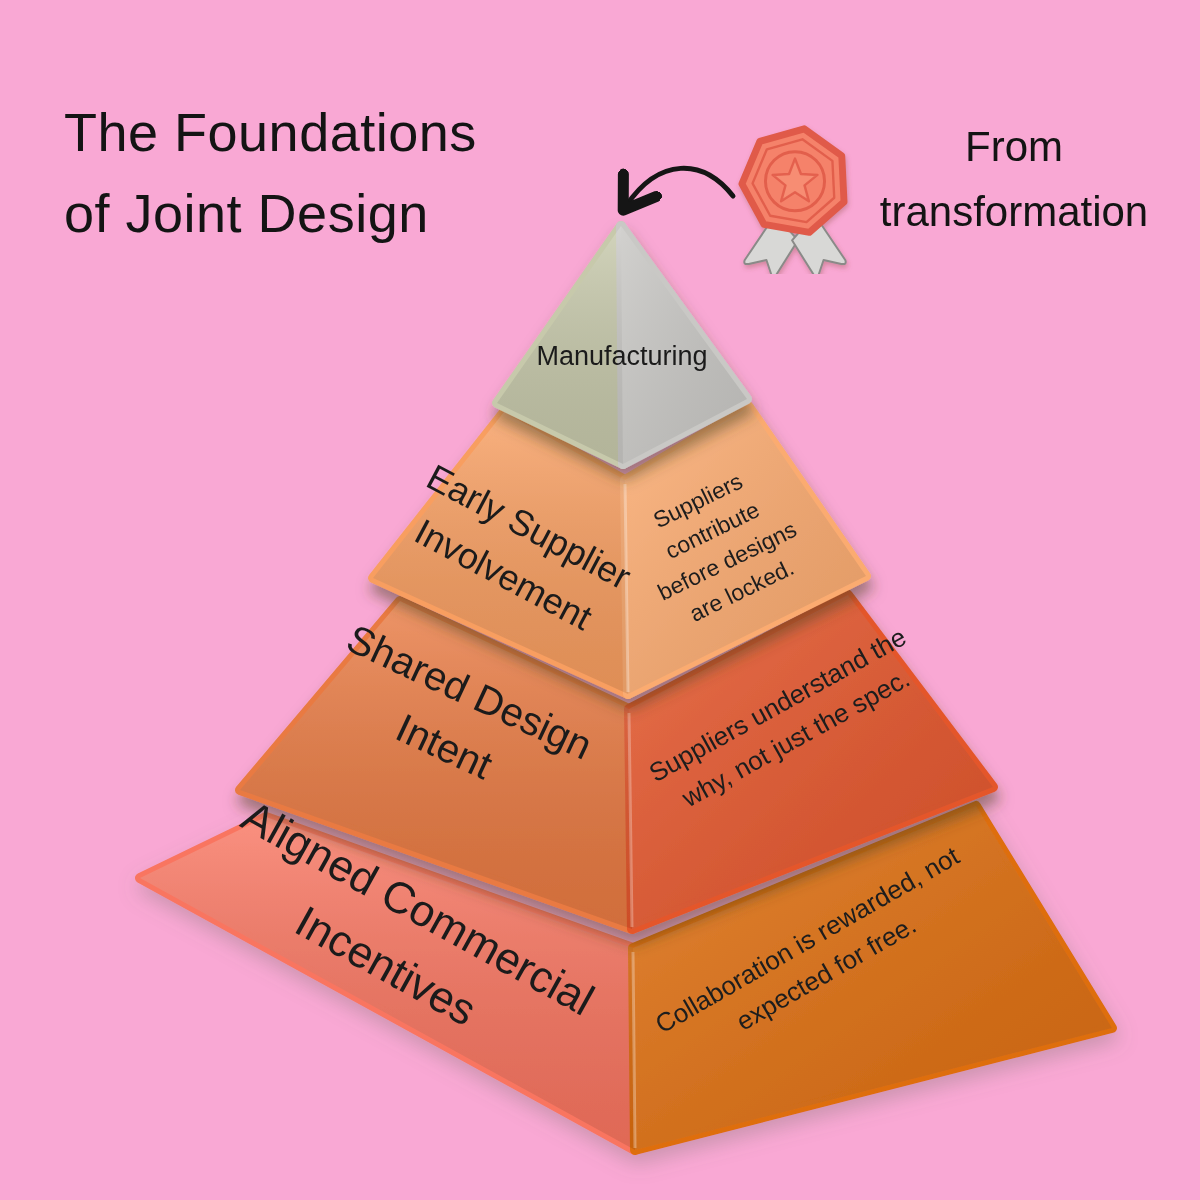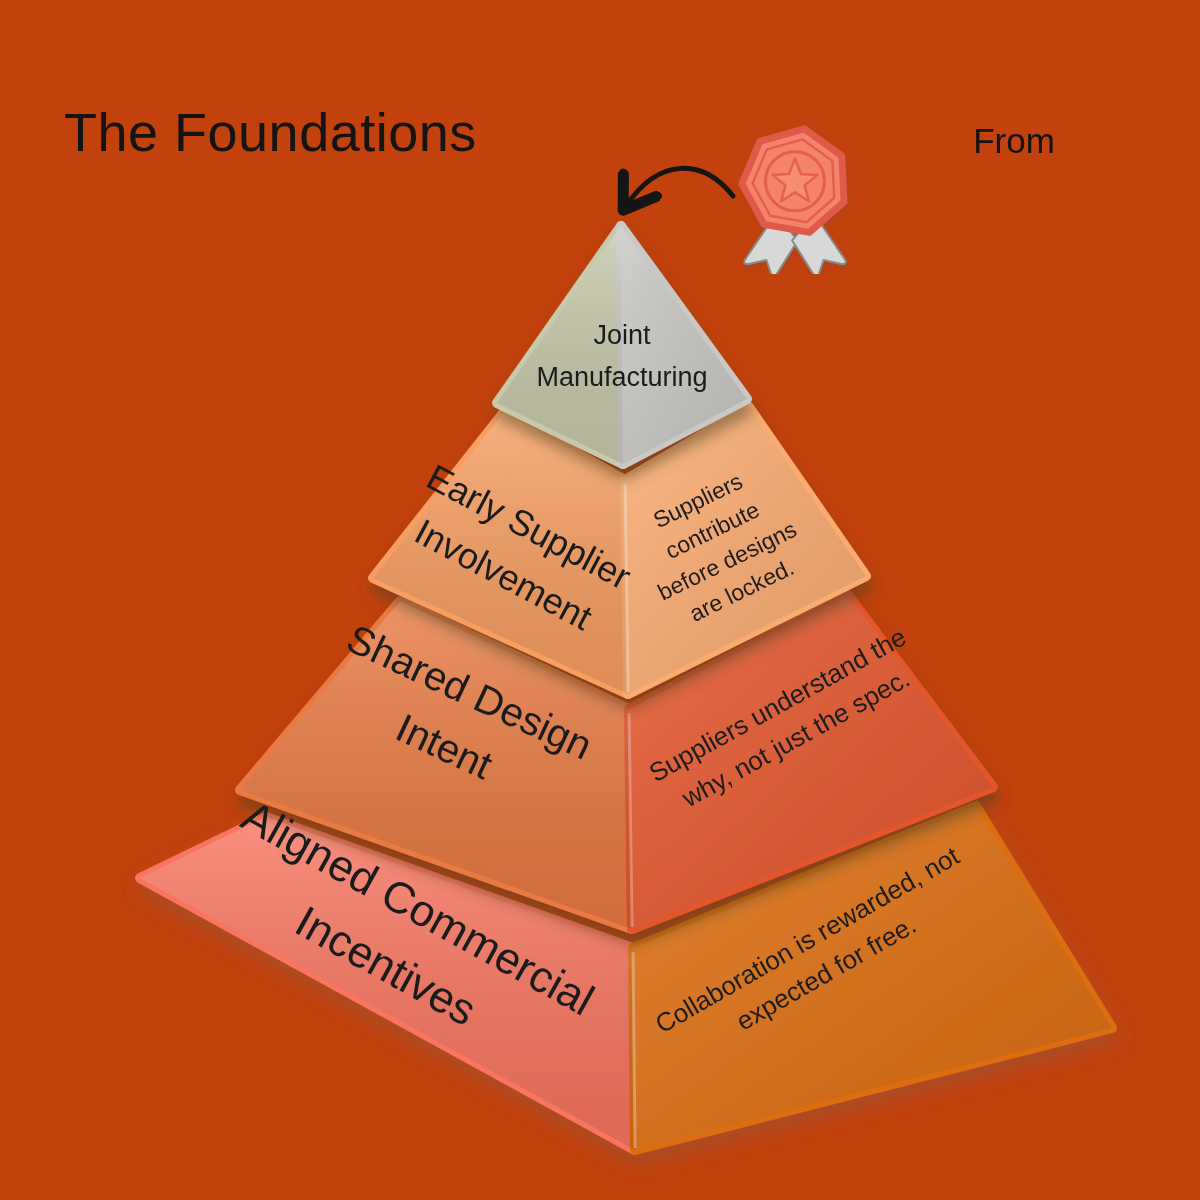--- a/index.html
+++ b/index.html
@@ -1,23 +1,23 @@
 <!DOCTYPE html>
 <html><head>
 <meta charset="utf-8">
 <style>
   html,body{margin:0;padding:0;}
   body{width:1200px;height:1200px;overflow:hidden;background:#e9eae7;}
-  .canvas{position:relative;width:1200px;height:1200px;background:#c2410c;
+  .canvas{position:relative;width:1200px;height:1200px;background:#f9a8d4;
           font-family:"Liberation Sans", sans-serif;color:#181818;}
   .title{position:absolute;left:64px;top:56px;font-size:54px;line-height:1.5;
          font-weight:500;letter-spacing:.5px;color:#141414;}
   .title .line{display:block;}
   .annotation{position:absolute;left:856px;top:114px;width:316px;text-align:center;
-              font-size:35px;line-height:1.55;font-weight:500;color:#141414;}
+              font-size:42px;line-height:1.55;font-weight:500;color:#141414;}
   .annotation .line{display:block;}
   .scene{position:absolute;left:0;top:0;}
   .badge{position:absolute;left:731px;top:116px;width:128px;height:158px;}
   .tier-label{position:absolute;text-align:center;font-weight:500;color:#1b1b1b;
               transform-origin:center center;white-space:nowrap;}
   .tier-label .line{display:block;}
   .lbl-t1{left:622px;top:357px;font-size:27px;line-height:1.55;transform:translate(-50%,-50%);}
   .lbl-t2{left:516px;top:551px;font-size:36px;line-height:1.5;transform:translate(-50%,-50%) rotate(28deg);}
   .lbl-t3{left:457px;top:719px;font-size:40px;line-height:1.5;transform:translate(-50%,-50%) rotate(25deg);}
   .lbl-t4{left:402px;top:937px;font-size:44px;line-height:1.5;transform:translate(-50%,-50%) rotate(29deg);}
@@ -111,28 +111,29 @@
       <polygon points="74.4,12.8 112.5,40.2 114.8,87 79.6,118 33.5,109.8 11.1,68.7 29.3,25.5" fill="none" stroke-width="7" stroke-linejoin="round" stroke="#e05a49"></polygon>
       <polygon points="74.4,12.8 112.5,40.2 114.8,87 79.6,118 33.5,109.8 11.1,68.7 29.3,25.5" fill="none" stroke-width="3" stroke-linejoin="round" stroke-opacity="0.9" transform="translate(13,13.2) scale(0.8)" stroke="#e05a49"></polygon>
       <circle cx="65" cy="66" r="30" fill="none" stroke-width="3" stroke-opacity="0.9" stroke="#e05a49"></circle>
       <polygon points="65,43 71,58.7 87.8,59.6 74.7,70.2 79.1,86.4 65,77.2 50.9,86.4 55.3,70.2 42.2,59.6 59,58.7" stroke-width="3" stroke-linejoin="round" fill="#f78d73"></polygon>
       <polygon points="65,43 71,58.7 87.8,59.6 74.7,70.2 79.1,86.4 65,77.2 50.9,86.4 55.3,70.2 42.2,59.6 59,58.7" fill="none" stroke-width="2.5" stroke-linejoin="round" stroke-opacity="0.85" stroke="#e05a49"></polygon>
     </g>
   </svg>
 
   <h1 class="title">
     <span class="line">The Foundations</span>
+    <span class="line">of Joint Design</span>
   </h1>
 
   <div class="annotation">
     <span class="line">From</span>
+    <span class="line">transformation</span>
   </div>
 
   <div class="tier-label lbl-t1">
-    <span class="line">Joint</span>
     <span class="line">Manufacturing</span>
   </div>
   <div class="tier-label lbl-t2">
     <span class="line">Early Supplier</span>
     <span class="line">Involvement</span>
   </div>
   <div class="tier-label lbl-t3">
     <span class="line">Shared Design</span>
     <span class="line">Intent</span>
   </div>

